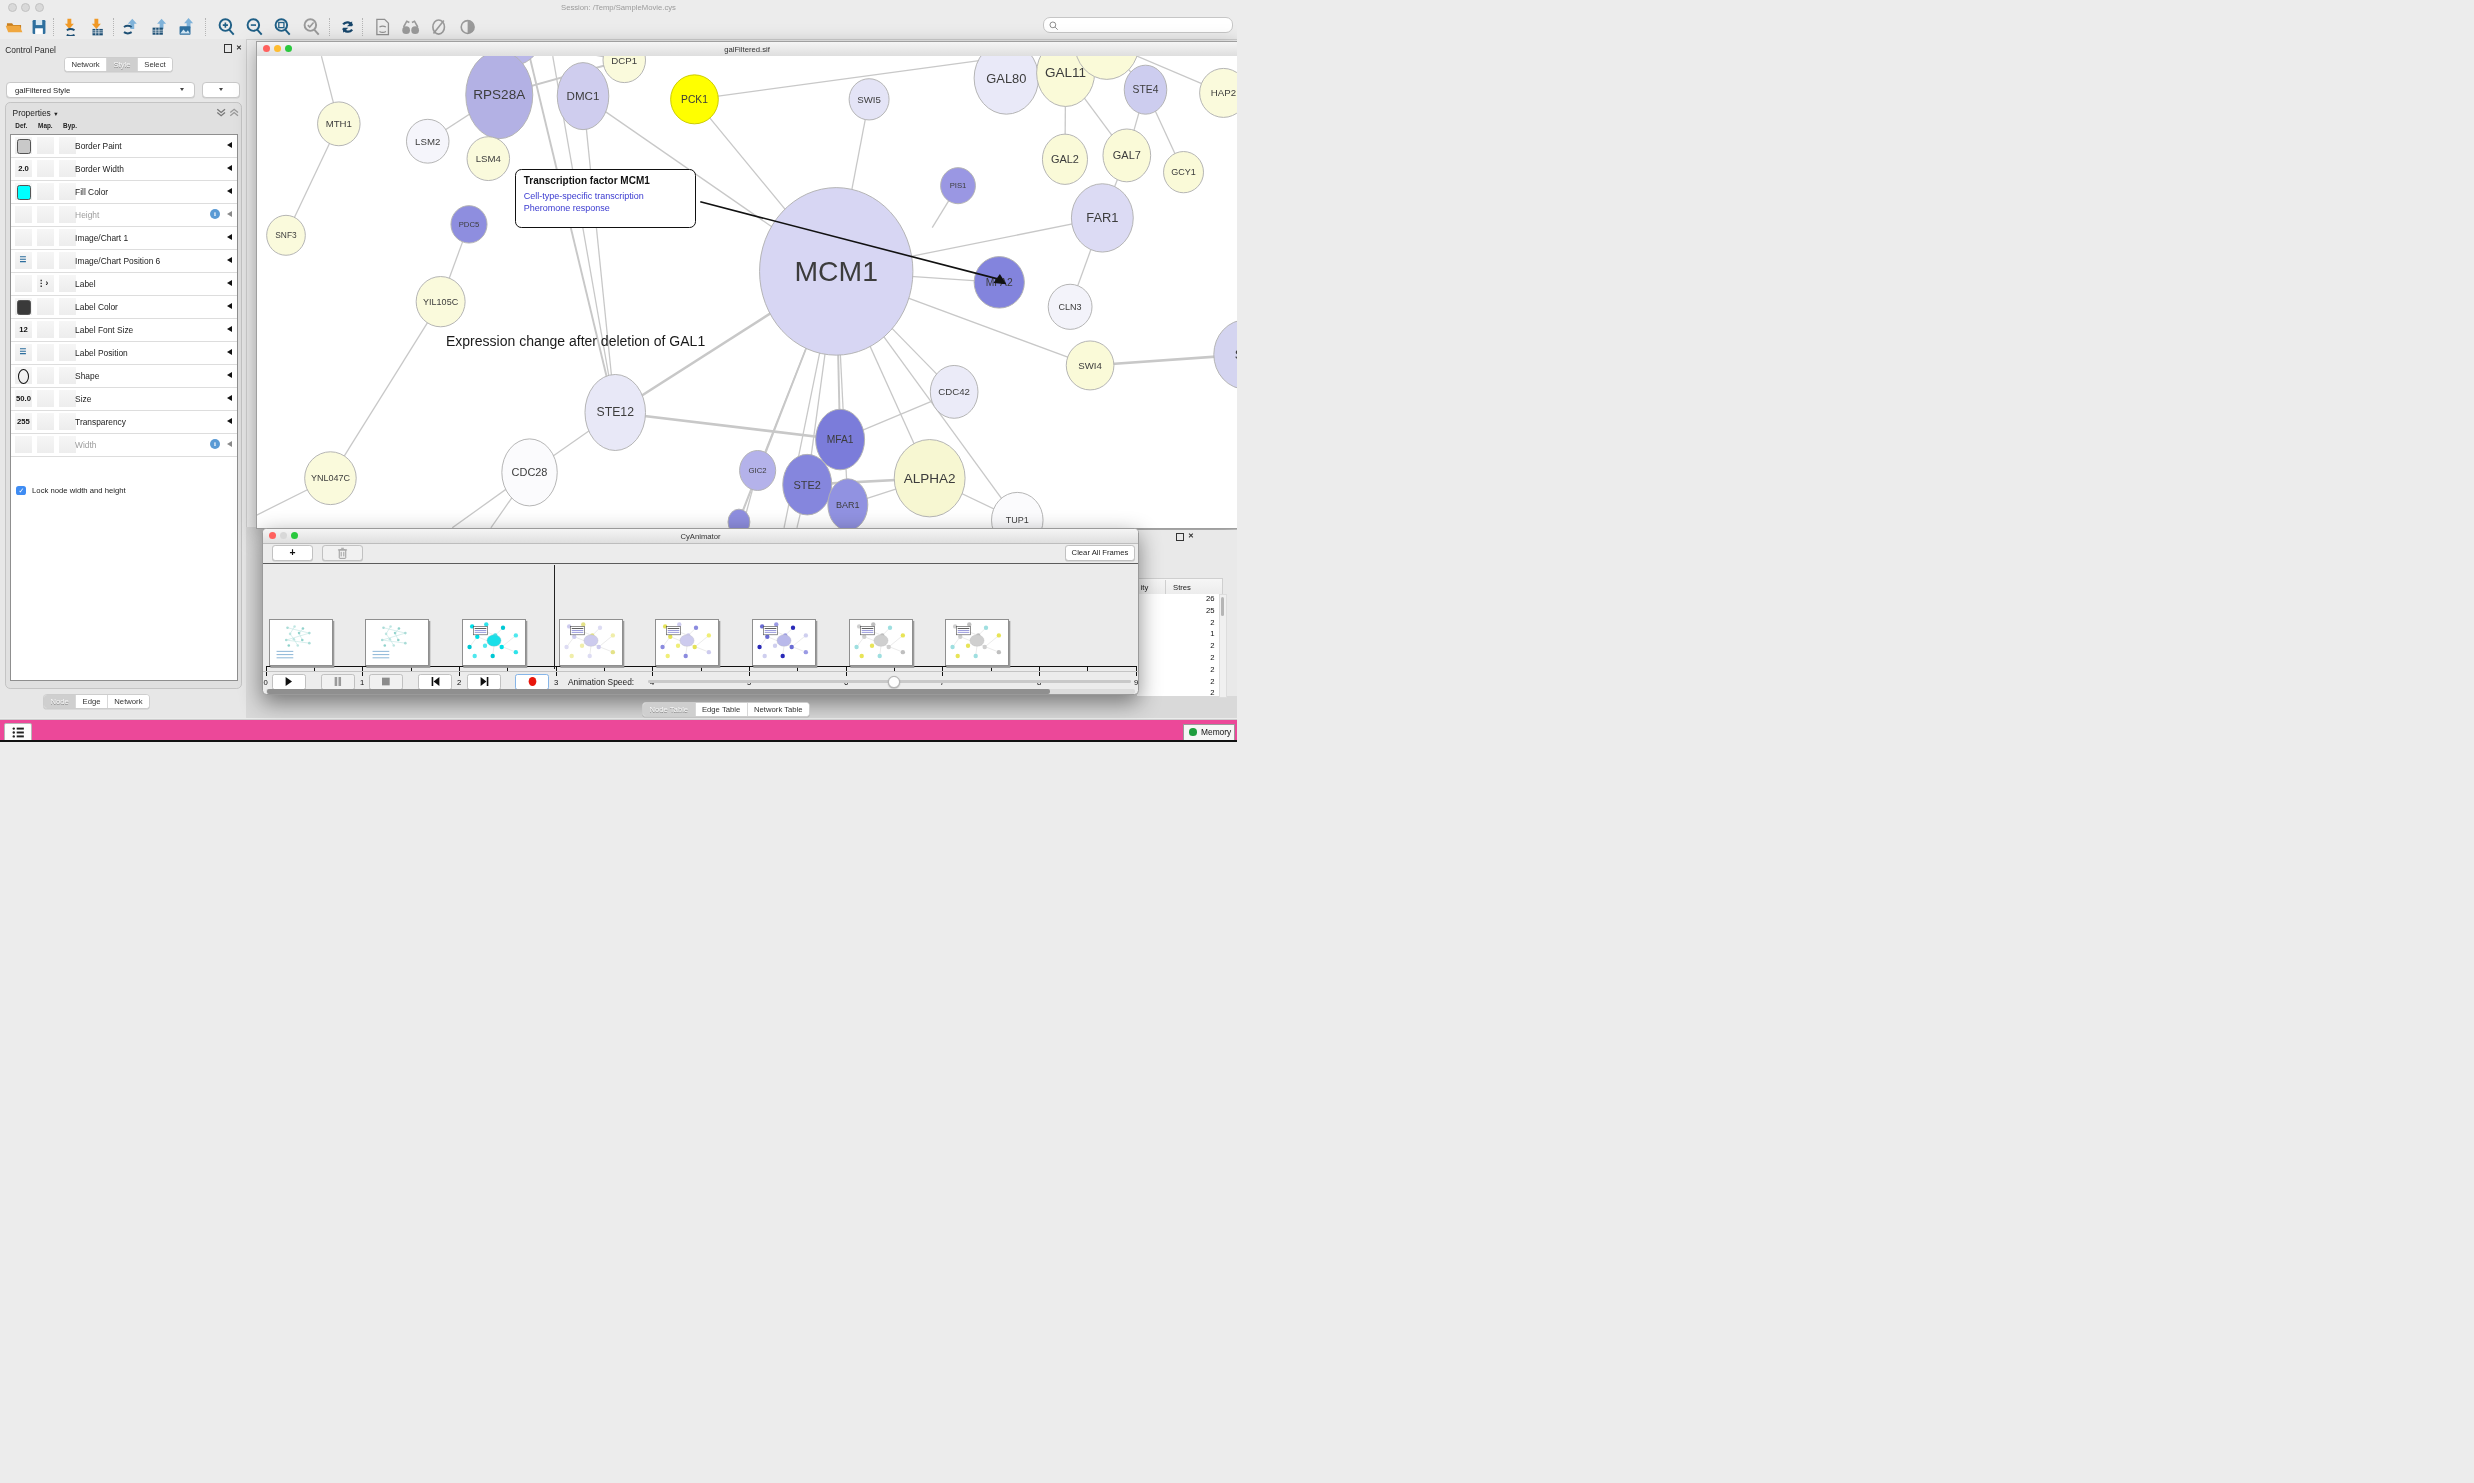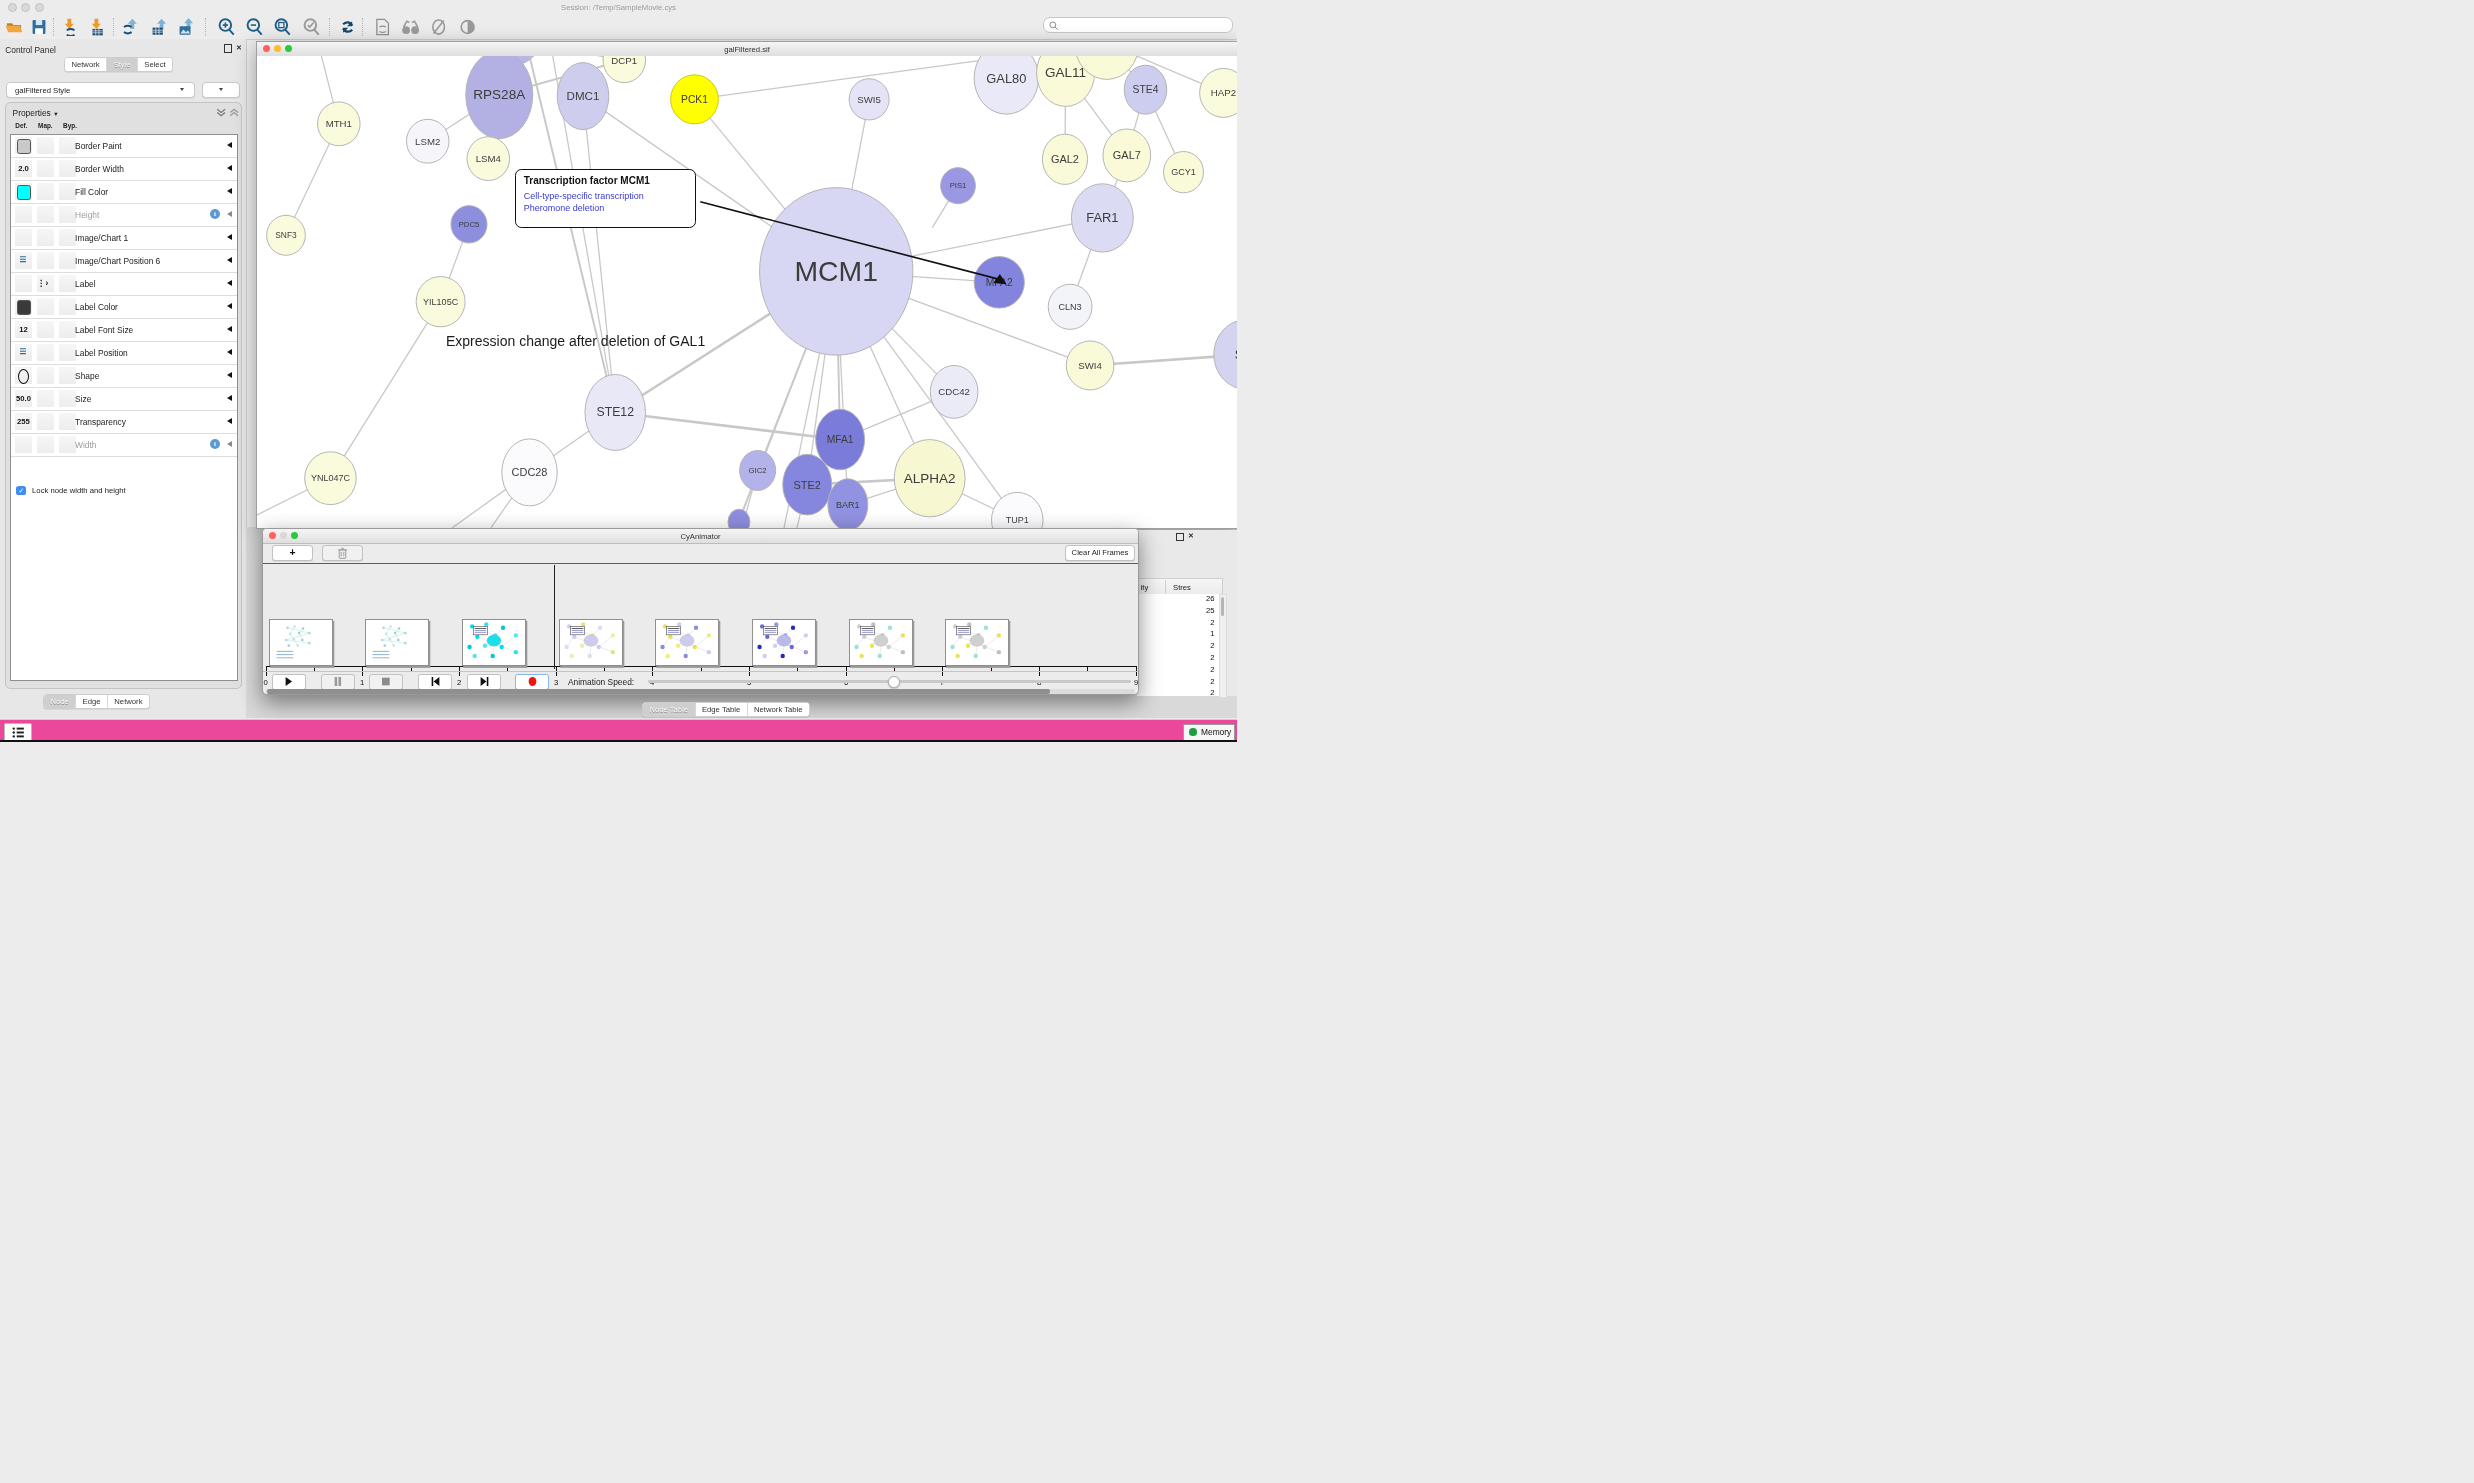--- a/index.html
+++ b/index.html
@@ -505,21 +505,21 @@
         <ellipse cx="1180" cy="720" rx="40" ry="43" fill="#fbfbfd" stroke="#b2b2b2" stroke-width="1.5"></ellipse>
         <text x="1180" y="720" text-anchor="middle" dominant-baseline="central" font-size="14" fill="#3c3c3c">TUP1</text>
         <ellipse cx="748" cy="723" rx="17" ry="20" fill="#8e8edf" stroke="#b2b2b2" stroke-width="1.5"></ellipse>
         <line x1="688" y1="226" x2="1151" y2="346" stroke="#111" stroke-width="2.5"></line>
         <polygon points="1163,354 1143,352 1153,338" fill="#111"></polygon>
       </svg>
     <div class="abs" id="annot">
       <div id="annot-title">Transcription factor MCM1</div>
       <div id="annot-links">
           <div class="annot-link" style="top: 20.6px;">Cell-type-specific transcription</div>
-          <div class="annot-link" style="top: 33px;">Pheromone deletion</div>
+          <div class="annot-link" style="top: 33px;">Pheromone response</div>
         </div>
     </div>
     <div class="abs" id="caption">Expression change after deletion of GAL1</div>
   </div>
 </div>
 
 <div class="abs" id="statpanel">
   <div class="abs winic" style="left:39px;top:2.6px;width:6.4px;height:6.4px;border:1px solid #333"></div>
   <div class="abs winic" style="left:51px;top:1.9px;font-weight:bold">✕</div>
   <div class="abs" id="stat-header">

